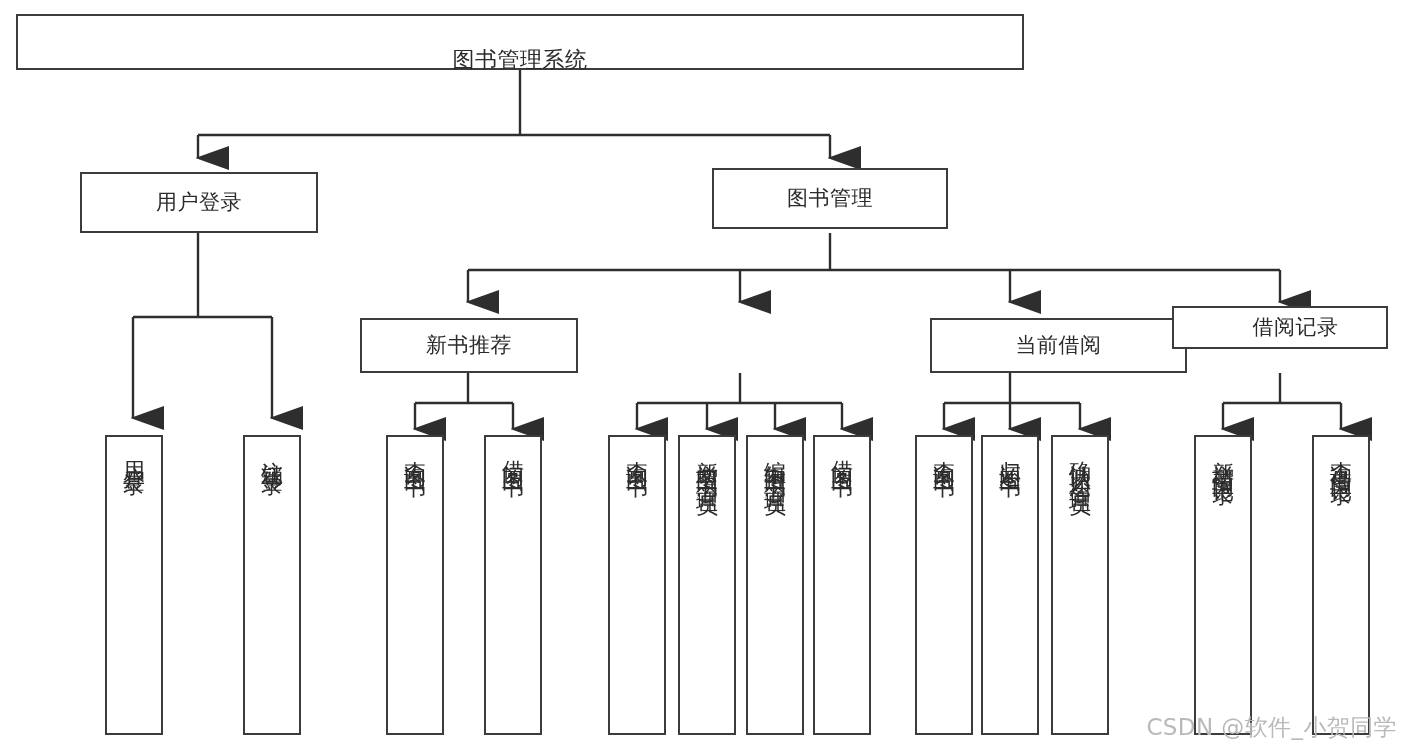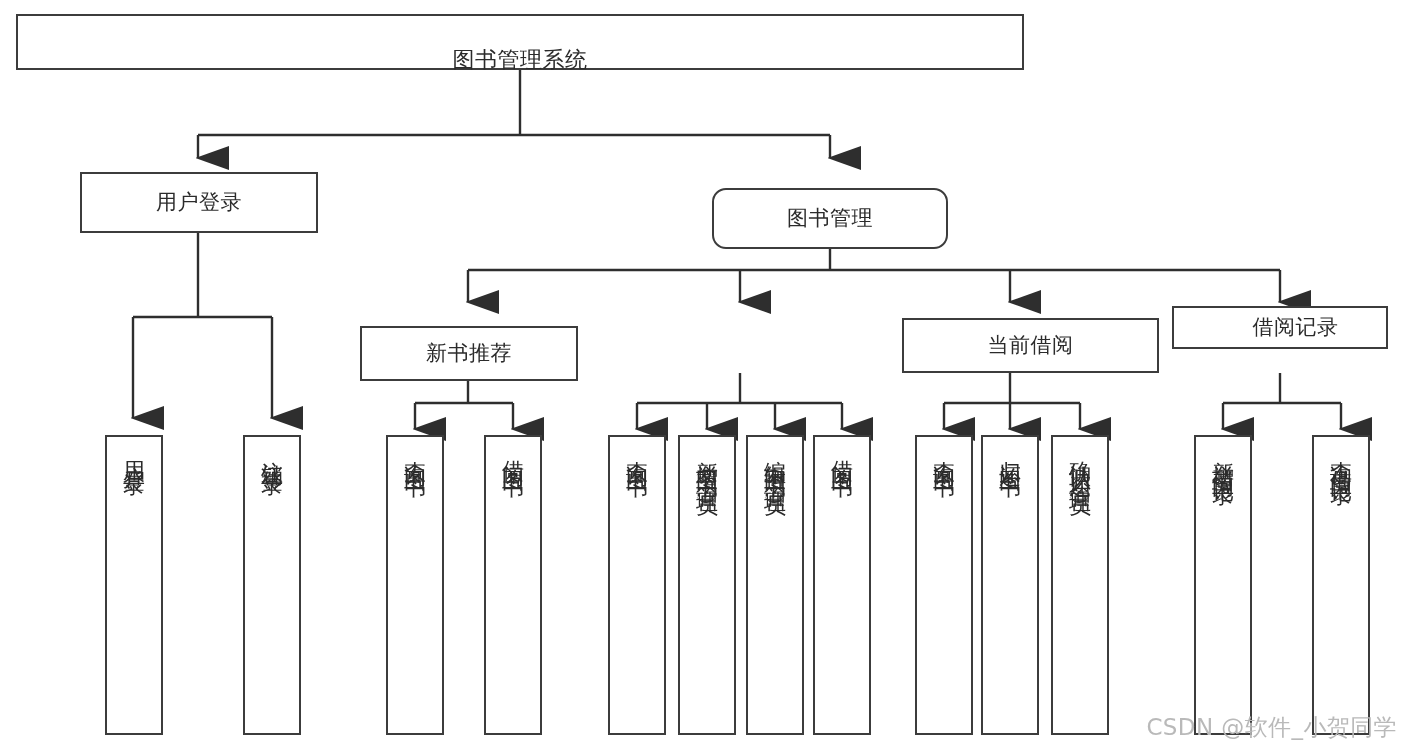--- a/index.html
+++ b/index.html
@@ -124,30 +124,30 @@
   </svg>
 
   <div class="node root" style="left:16px;top:14px;width:1008px;height:56px;">
     <span class="lbl">图书管理系统</span>
   </div>
 
   <div class="node" style="left:80px;top:172px;width:238px;height:61px;">
     <span class="lbl">用户登录</span>
   </div>
 
-  <div class="node" style="left:712px;top:188px;width:236px;height:61px;border-radius:14px;">
+  <div class="node" style="left:712px;top:168px;width:236px;height:61px;">
     <span class="lbl">图书管理</span>
   </div>
 
-  <div class="node" style="left:360px;top:318px;width:218px;height:55px;margin-top:8px;">
+  <div class="node" style="left:360px;top:318px;width:218px;height:55px;">
     <span class="lbl">新书推荐</span>
   </div>
 
 
-  <div class="node" style="left:902px;top:318px;width:257px;height:55px;">
+  <div class="node" style="left:930px;top:318px;width:257px;height:55px;">
     <span class="lbl">当前借阅</span>
   </div>
 
   <div class="node" style="left:1172px;top:306px;width:216px;height:43px;padding-left:31px;">
     <span class="lbl">借阅记录</span>
   </div>
 
   <div class="node vert" style="left:105px;top:435px;width:58px;height:300px;">
     <span class="lbl">用户登录</span>
   </div>

